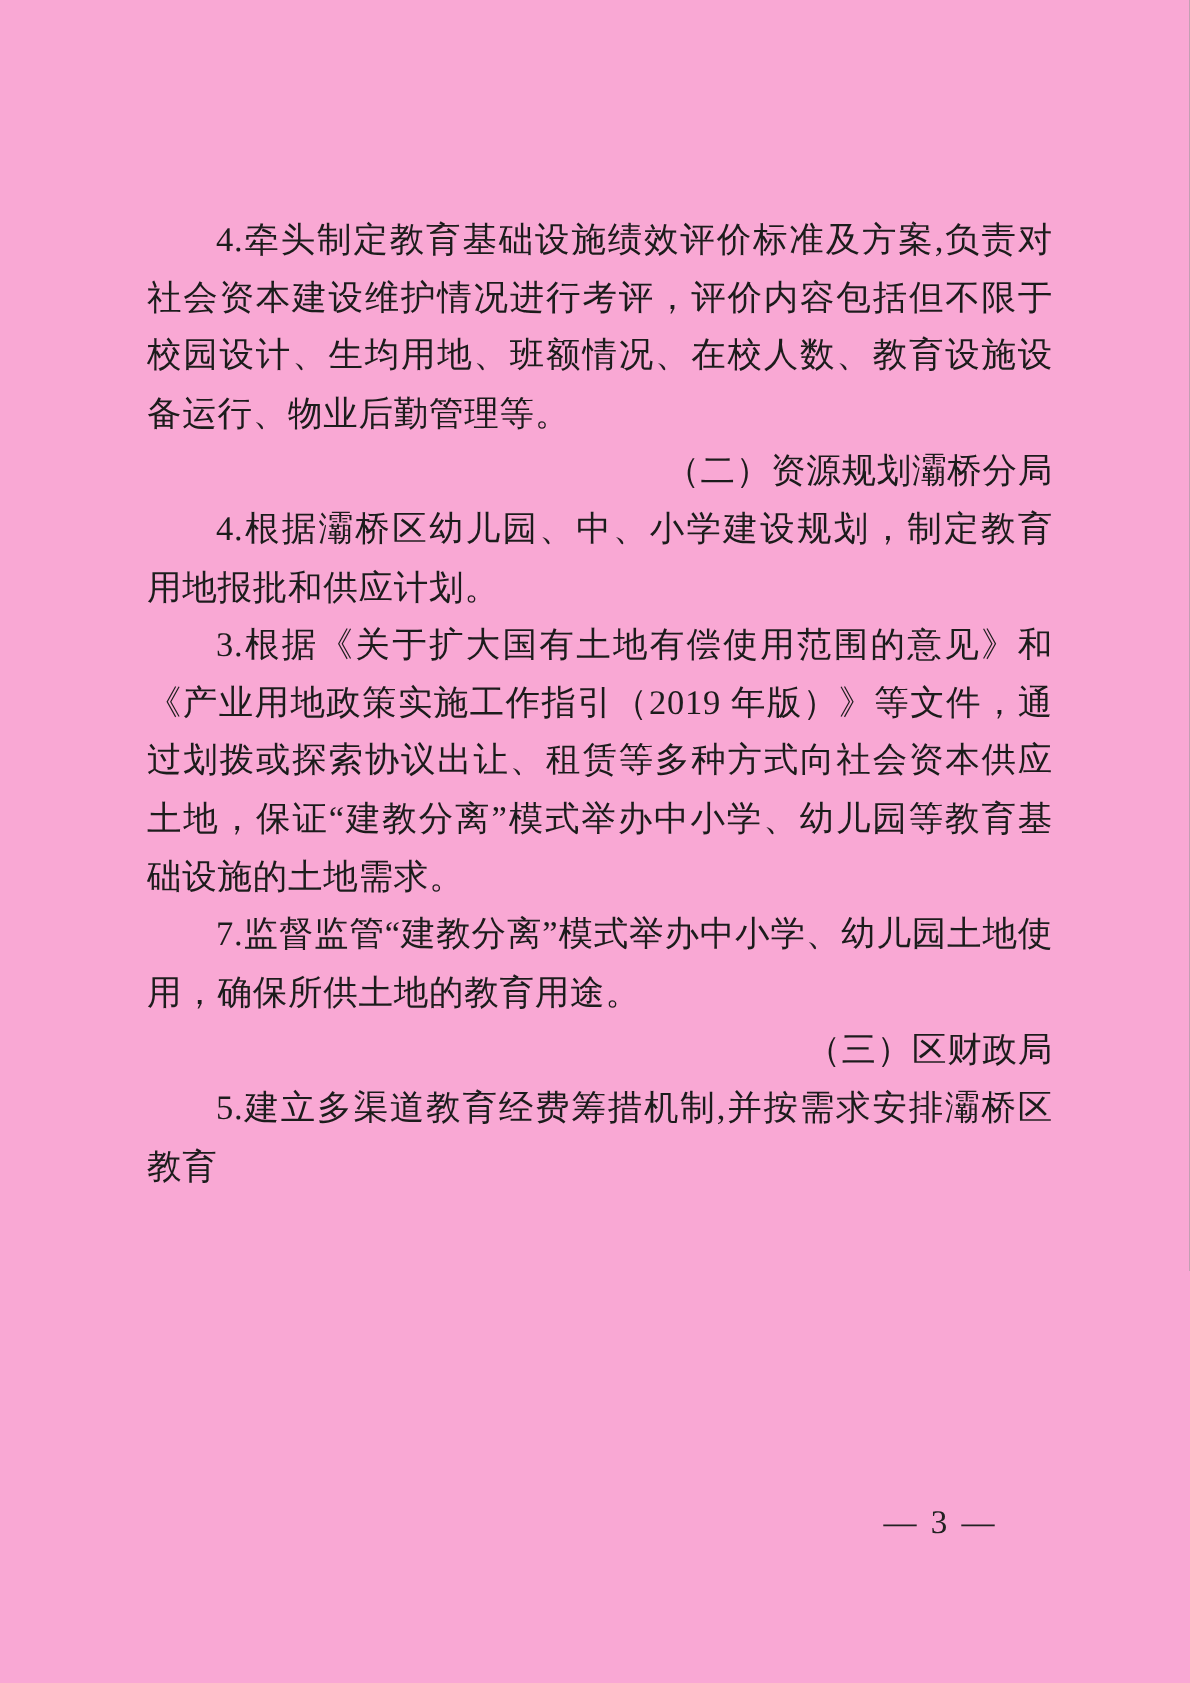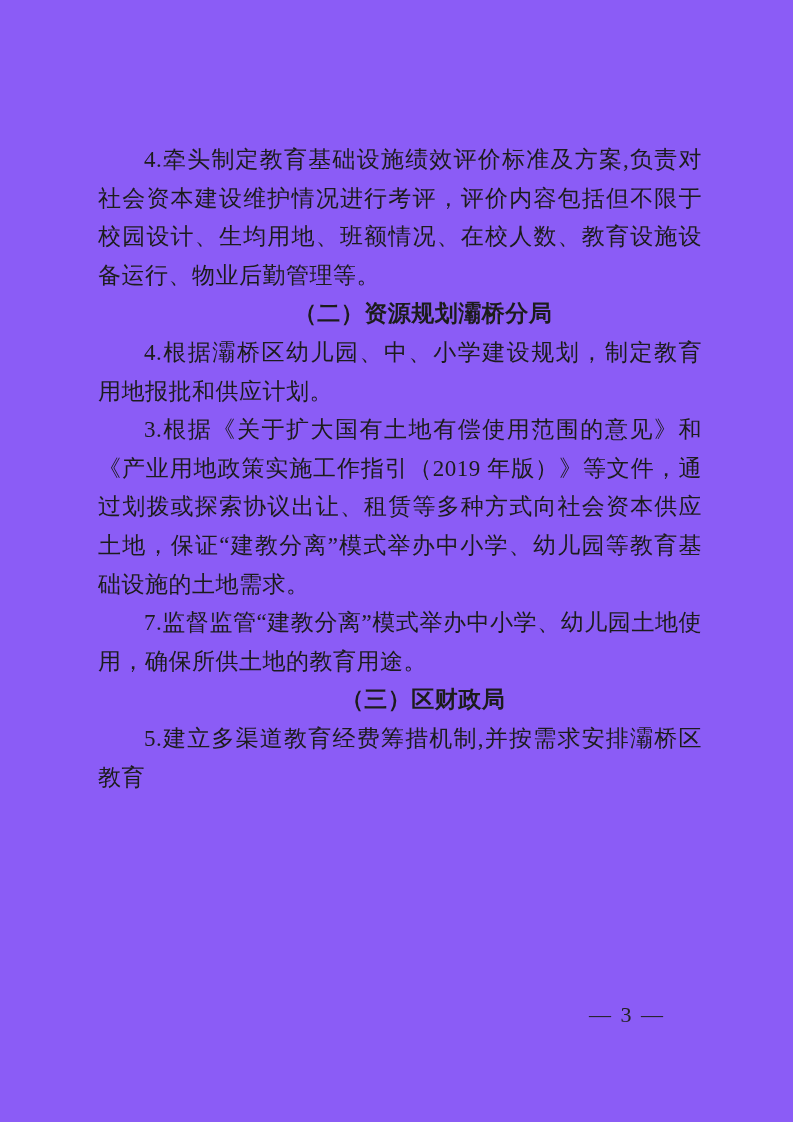--- a/index.html
+++ b/index.html
@@ -5,43 +5,43 @@
   html, body {
     margin: 0;
     padding: 0;
     background: #9a9a9a;
   }
   .page {
     position: relative;
     width: 793px;
     height: 1122px;
     margin: 0 auto;
-    background: #8b5cf6;
+    background: #f9a8d4;
     overflow: hidden;
     font-family: "Liberation Serif", "DejaVu Serif", serif;
     color: #1c1c1c;
   }
   .content {
     position: absolute;
     left: 98px;
     top: 141px;
     width: 604px;
   }
   .content p {
     margin: 0;
     font-size: 23px;
     line-height: 38.6px;
     text-indent: 2em;
     text-align: justify;
     text-justify: inter-character;
     letter-spacing: 0.5px;
   }
   .content p.heading {
-    font-weight: bold;
-    text-align: center;
+    font-weight: normal;
+    text-align: right;
   }
   .page-number {
     position: absolute;
     top: 1001px;
     right: 128px;
     font-size: 22px;
     line-height: 28px;
     color: #222222;
     letter-spacing: 2px;
     white-space: nowrap;

